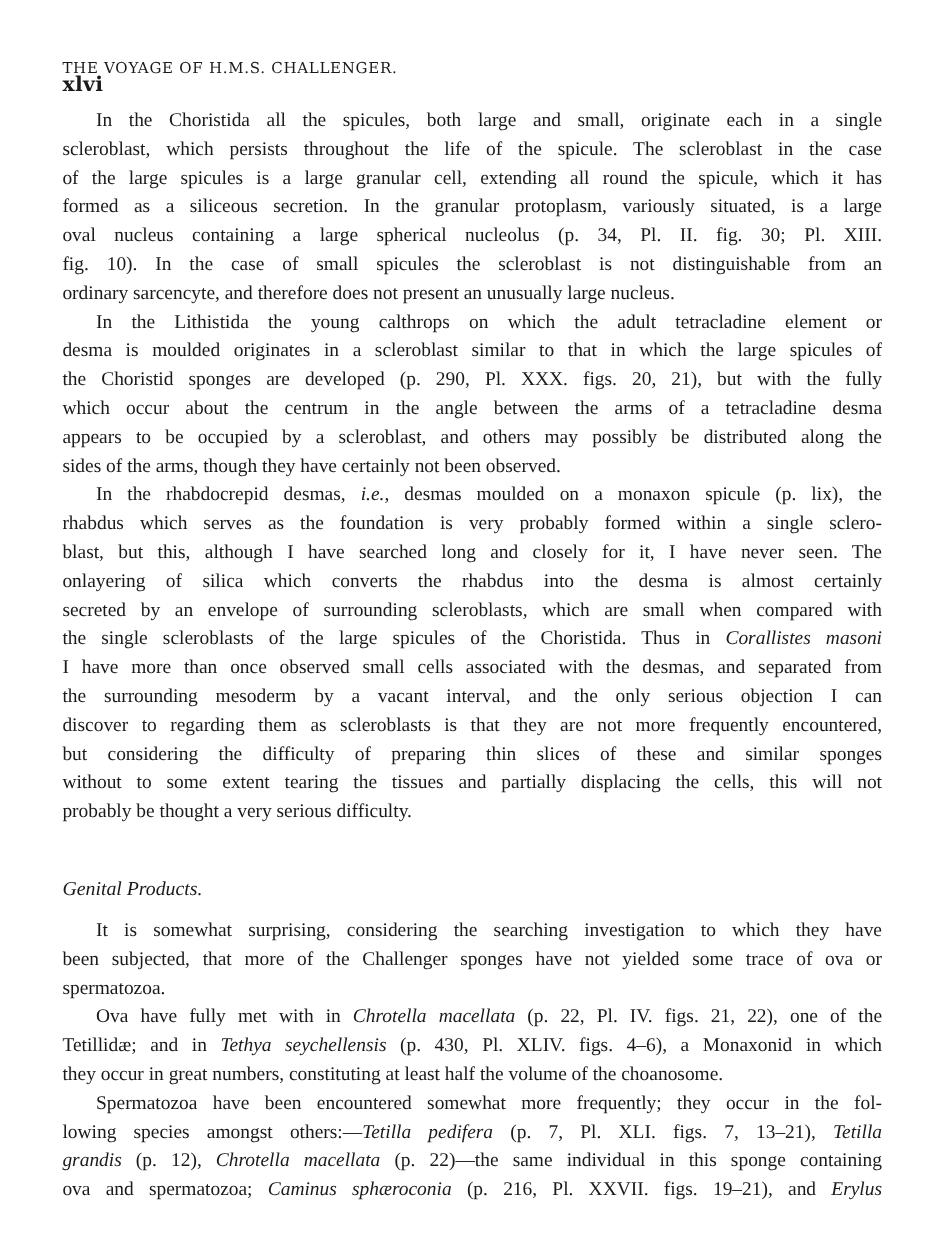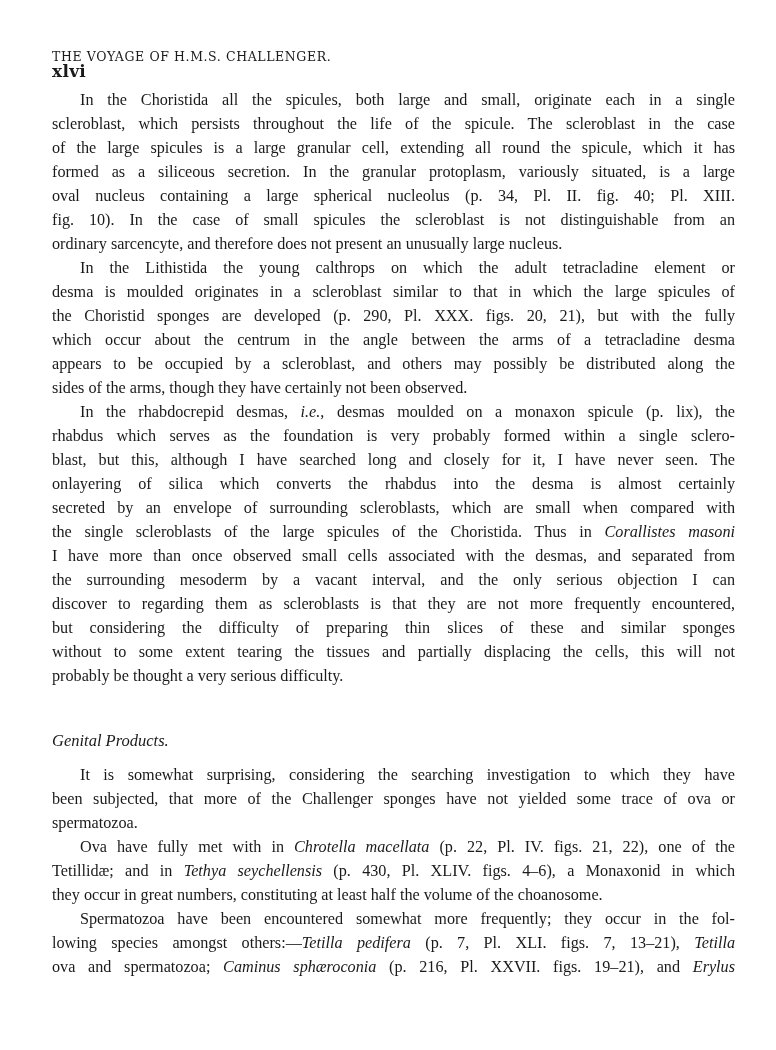--- a/index.html
+++ b/index.html
@@ -29,21 +29,21 @@
     <span class="head-title">THE VOYAGE OF H.M.S. CHALLENGER.</span>
   </div>
 
   <div class="body">
 
     <div>
       <span class="line indent">In the Choristida all the spicules, both large and small, originate each in a single</span>
       <span class="line">scleroblast, which persists throughout the life of the spicule.   The scleroblast in the case</span>
       <span class="line">of the large spicules is a large granular cell, extending all round the spicule, which it has</span>
       <span class="line">formed as a siliceous secretion.   In the granular protoplasm, variously situated, is a large</span>
-      <span class="line">oval nucleus containing a large spherical nucleolus (p. 34, Pl. II. fig. 40; Pl. XIII.</span>
+      <span class="line">oval nucleus containing a large spherical nucleolus (p. 34, Pl. II. fig. 30; Pl. XIII.</span>
       <span class="line">fig. 10).  In the case of small spicules the scleroblast is not distinguishable from an</span>
       <span class="line last">ordinary sarcencyte, and therefore does not present an unusually large nucleus.</span>
     </div>
 
     <div>
       <span class="line indent">In the Lithistida the young calthrops on which the adult tetracladine element or</span>
       <span class="line">desma is moulded originates in a scleroblast similar to that in which the large spicules of</span>
       <span class="line">the Choristid sponges are developed (p. 290, Pl. XXX. figs. 20, 21), but with the fully</span>
       <span class="line">which occur about the centrum in the angle between the arms of a tetracladine desma</span>
       <span class="line">appears to be occupied by a scleroblast, and others may possibly be distributed along the</span>
@@ -75,16 +75,17 @@
 
     <div>
       <span class="line indent"><span>Ova have fully met with in </span><i>Chrotella macellata</i><span> (p. 22, Pl. IV. figs. 21, 22), one of the</span></span>
       <span class="line"><span>Tetillidæ; and in </span><i>Tethya seychellensis</i><span> (p. 430, Pl. XLIV. figs. 4–6), a Monaxonid in which</span></span>
       <span class="line last">they occur in great numbers, constituting at least half the volume of the choanosome.</span>
     </div>
 
     <div>
       <span class="line indent">Spermatozoa have been encountered somewhat more frequently; they occur in the fol-</span>
       <span class="line"><span>lowing species amongst others:—</span><i>Tetilla pedifera</i><span> (p. 7, Pl. XLI. figs. 7, 13–21), </span><i>Tetilla</i></span>
+      <span class="line"><i>grandis</i><span> (p. 12), </span><i>Chrotella macellata</i><span> (p. 22)—the same individual in this sponge containing</span></span>
       <span class="line"><span>ova and spermatozoa; </span><i>Caminus sphæroconia</i><span> (p. 216, Pl. XXVII. figs. 19–21), and </span><i>Erylus</i></span>
     </div>
   </div>
 </div>
 
 </body></html>

